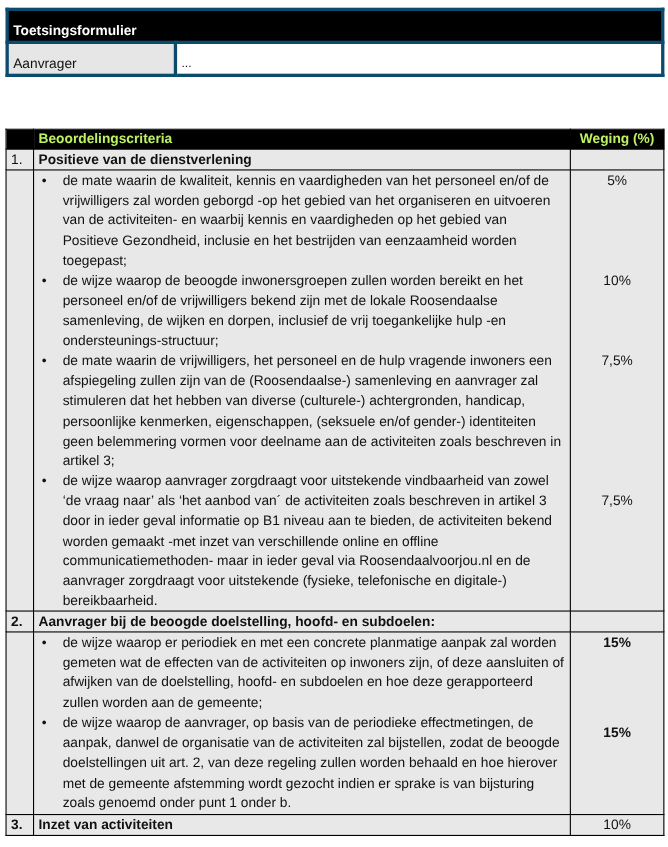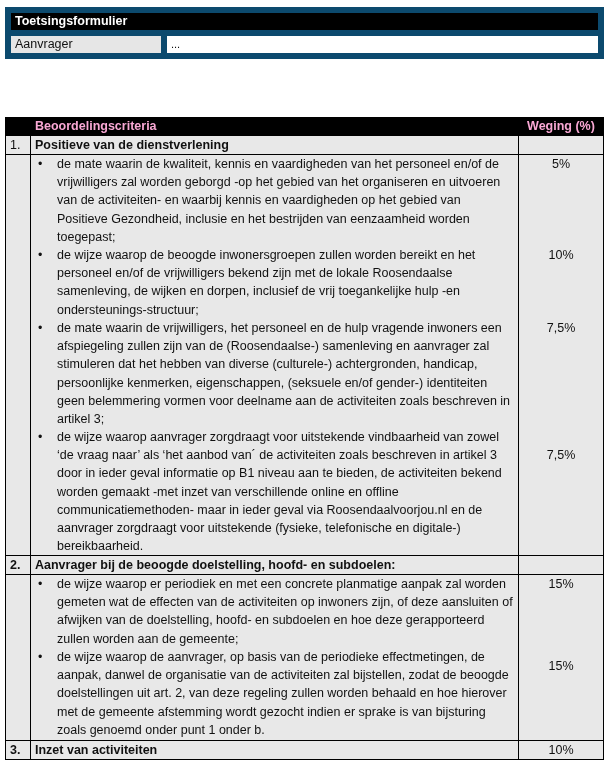--- a/index.html
+++ b/index.html
@@ -1,39 +1,39 @@
 <!DOCTYPE html>
 <html><head>
 <meta charset="utf-8">
 <style>
   html, body { margin: 0; padding: 0; background: #ffffff; }
   body { width: 607px; height: 770px; position: relative; font-family: "Liberation Sans", sans-serif; color: #111; overflow: hidden; }
   .t1 { position: absolute; left: 5px; top: 7px; width: 599px; border-collapse: collapse; font-size: 12.5px; }
-  .t1 td { border: 6px solid #0c4a6e; height: 17px; padding: 0 0 0 4px; line-height: 17px; vertical-align: middle; }
+  .t1 td { border: 3px solid #0c4a6e; height: 17px; padding: 10px 0 0 4px; line-height: 17px; vertical-align: middle; }
   .t1 .hdr-black { background: #000; color: #fff; font-weight: bold; }
   .t1 .hdr-red { background: #c8102e; color: #fff; font-weight: bold; }
   .t1 .lbl { width: 146px; background: #e6e6e6; margin-left: 44px; }
   .t1 .val { background: #fff; font-size: 11px; }
 
   .t2 { position: absolute; left: 5px; top: 117px; width: 599px; border-collapse: collapse; font-size: 12.5px; }
   .t2 td { border: 1px solid #000; padding: 0 4px; vertical-align: top; line-height: 18.2px; }
-  .t2 .head td { background: #000; color: #f9a8d4; font-weight: bold; height: 17px; line-height: 17px; }
+  .t2 .head td { background: #000; color: #bef264; font-weight: bold; height: 17px; line-height: 17px; }
   .t2 .c1 { width: 16px; }
   .t2 .c3 { width: 76px; text-align: center; }
   .t2 .sec td { background: #e8e8e8; font-weight: bold; height: 18px; line-height: 18px; }
   .t2 .sec td.c3 { font-weight: normal; }
   .t2 .sec td.c1 { font-weight: normal; }
   .t2 .sec.bold-num td.c1 { font-weight: bold; }
   .t2 .body td { background: #e8e8e8; }
   .bullets { list-style: none; margin: 0; padding: 0; }
   .bullets li { position: relative; padding-left: 22px; }
   .bullets li .dot { position: absolute; left: 3px; top: 0; }
   .weights { display: flex; flex-direction: column; }
   .w { display: block; }
-  .bold { font-weight: normal; }
+  .bold { font-weight: bold; }
 </style>
 </head>
 <body>
 
 <table class="t1">
   <tbody>
       <tr>
     <td class="hdr-black" colspan="2">Toetsingsformulier</td>
   </tr>
   <tr>

